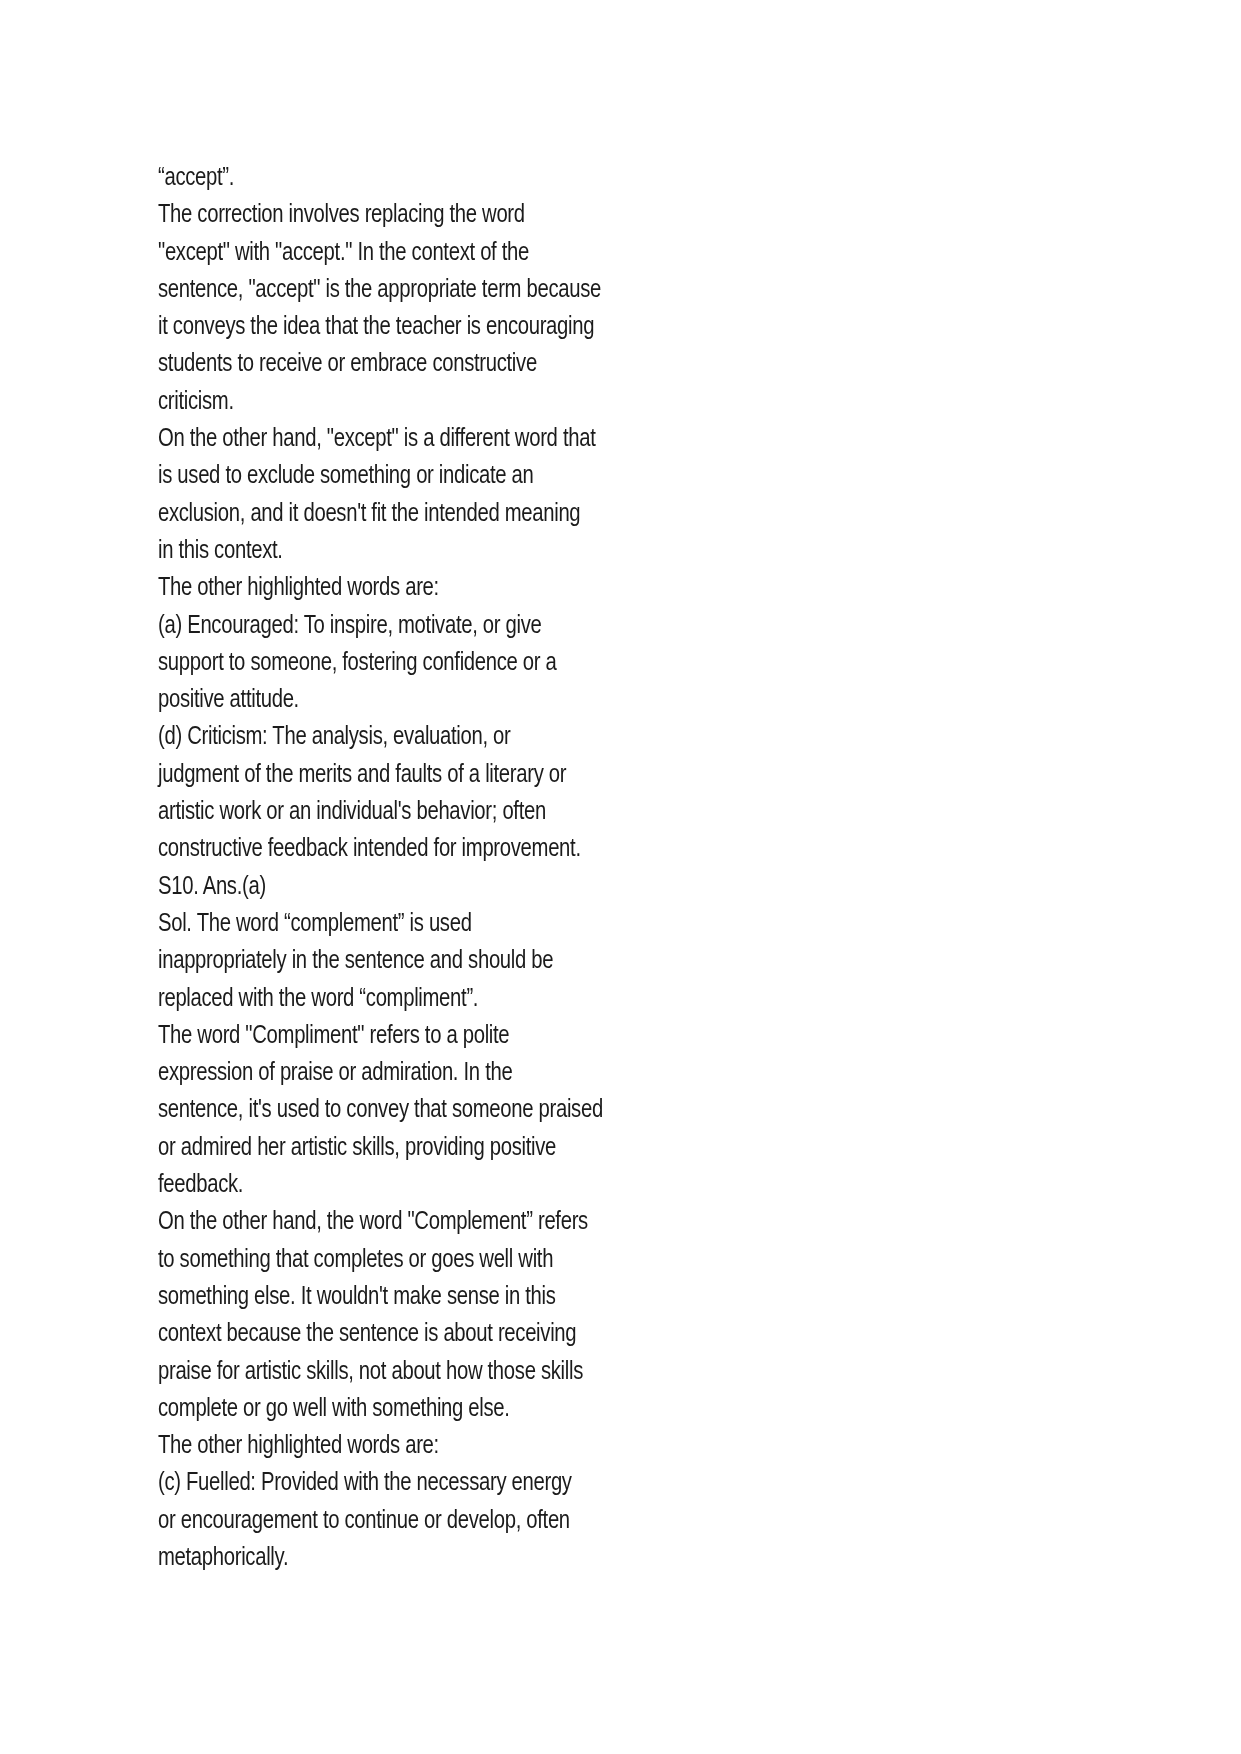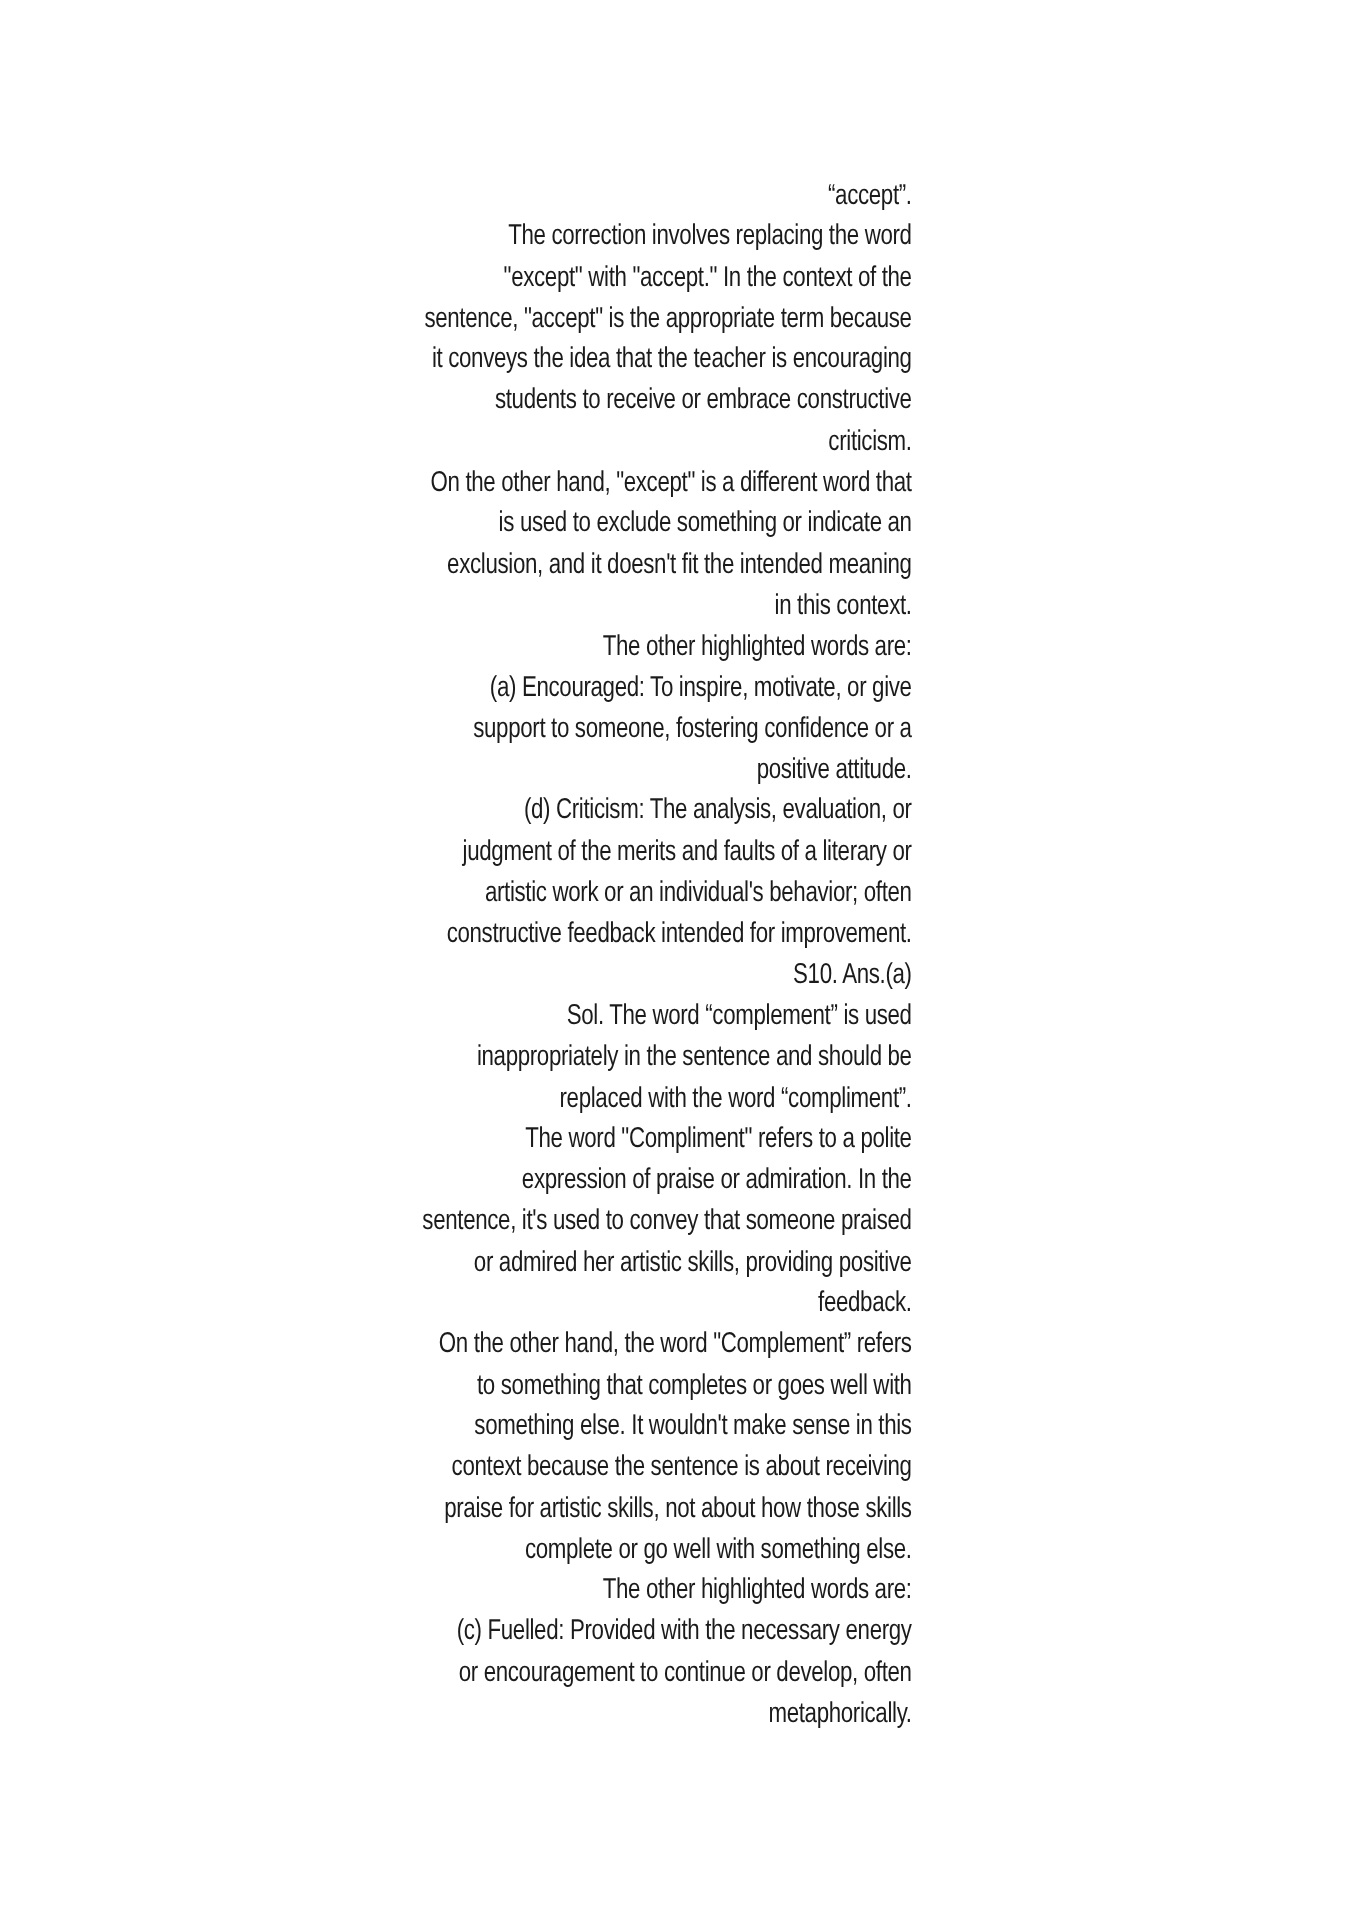--- a/index.html
+++ b/index.html
@@ -6,21 +6,20 @@
     margin: 0;
     padding: 0;
     background: #ffffff;
   }
   .page {
     position: relative;
     width: 1241px;
     height: 1754px;
     background: #ffffff;
     overflow: hidden;
-    text-align: right;
   }
   .text-column {
     position: absolute;
     left: 158px;
     top: 158px;
     width: 860px;
     font-family: "Liberation Sans", "DejaVu Sans", sans-serif;
     font-size: 26px;
     line-height: 37.3px;
     color: #1b1b1b;

